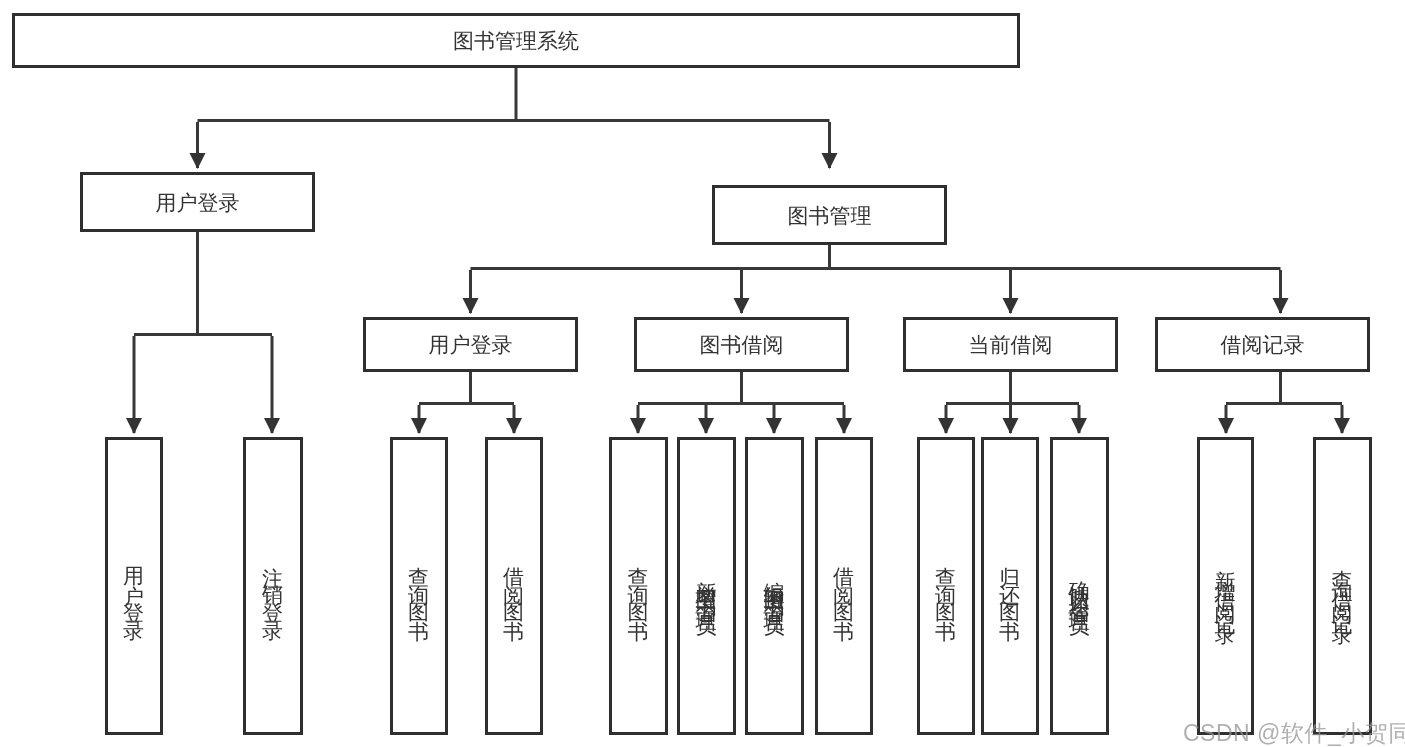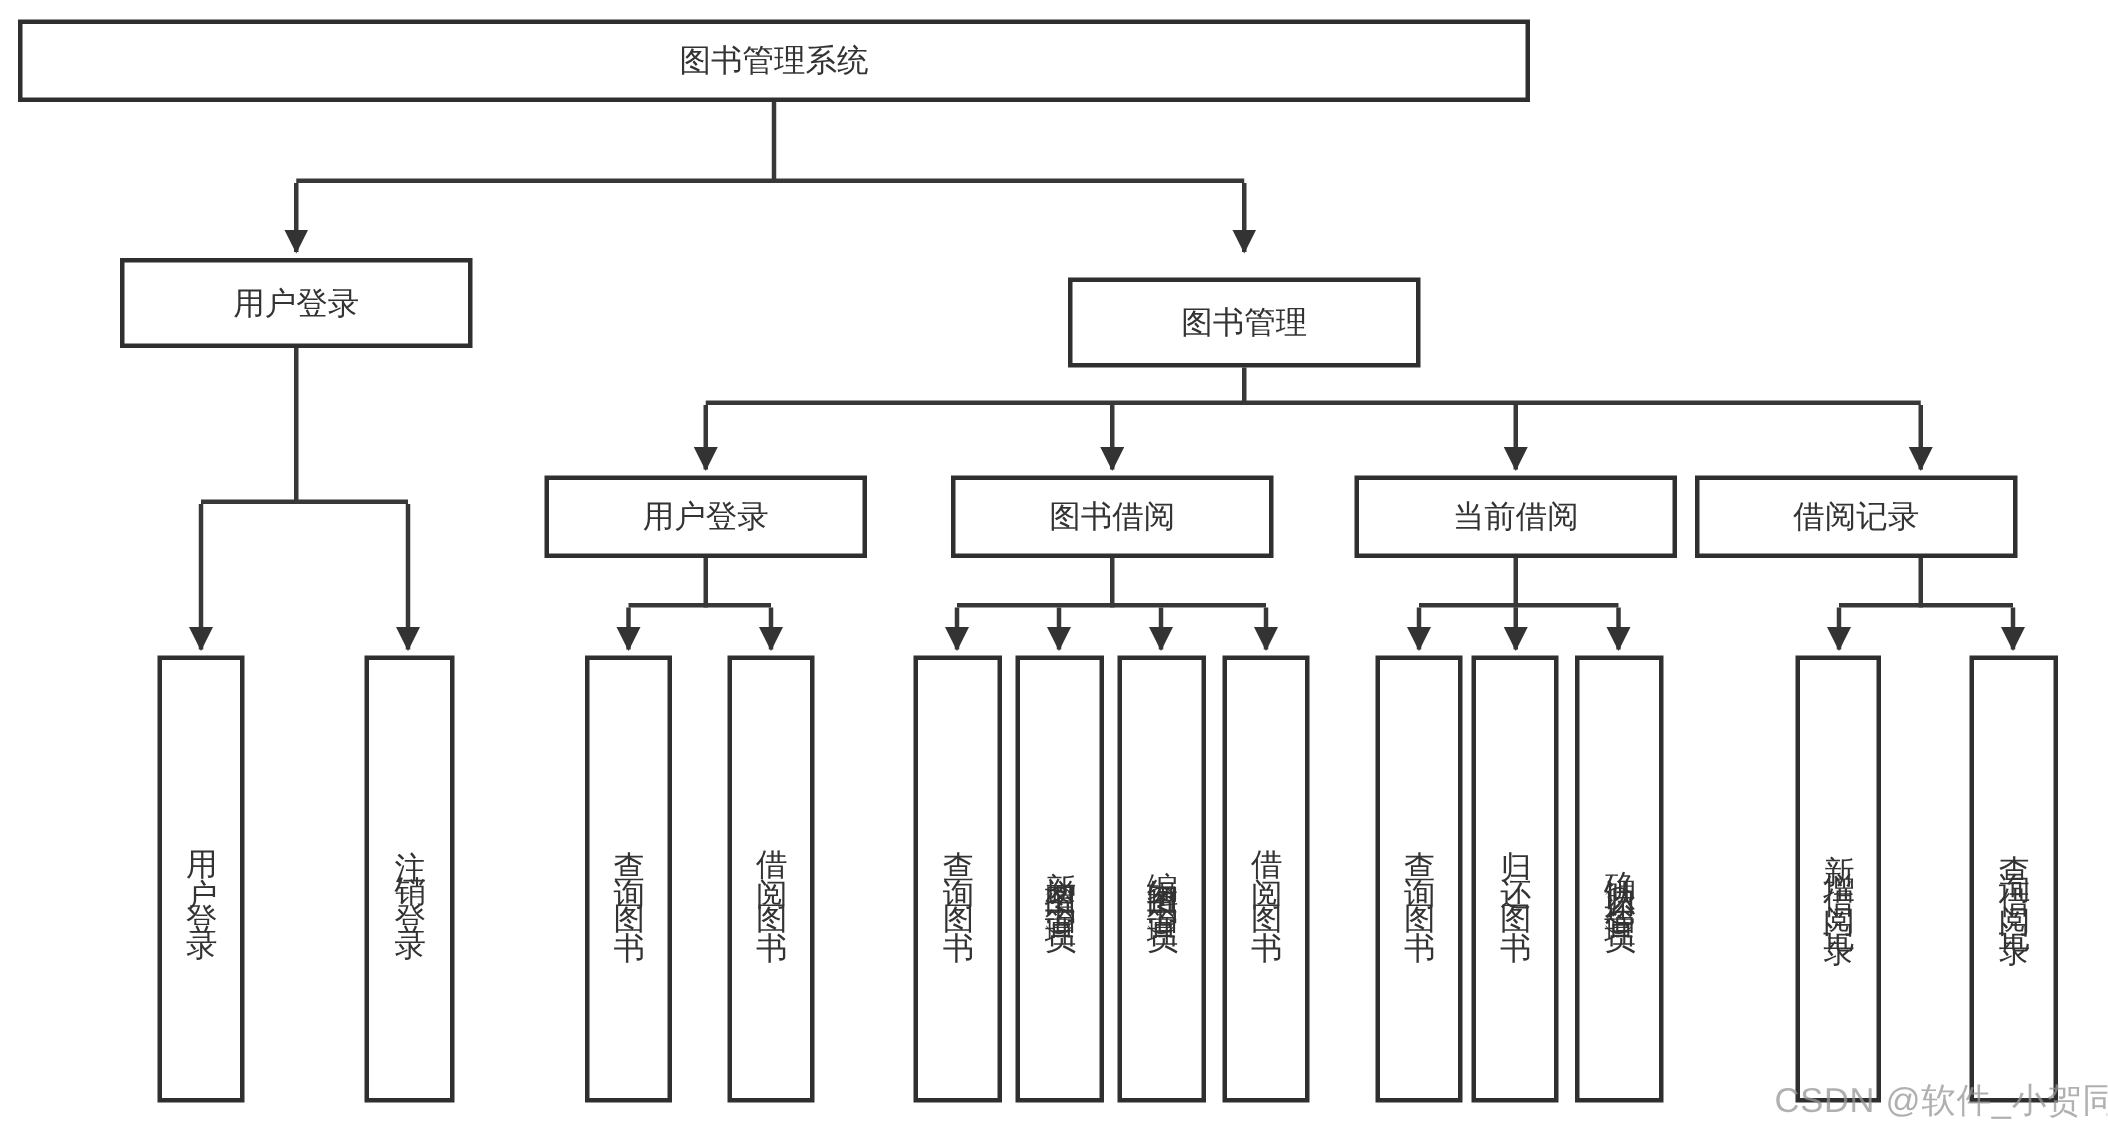--- a/index.html
+++ b/index.html
@@ -111,21 +111,21 @@
 
   <div class="box h" style="left:363px;top:317px;width:215px;height:55px">
     <span>用户登录</span>
   </div>
   <div class="box h" style="left:903px;top:317px;width:215px;height:55px">
     <span>当前借阅</span>
   </div>
   <div class="box h" style="left:634px;top:317px;width:215px;height:55px">
     <span>图书借阅</span>
   </div>
-  <div class="box h" style="left:1130px;top:317px;width:215px;height:55px">
+  <div class="box h" style="left:1155px;top:317px;width:215px;height:55px">
     <span>借阅记录</span>
   </div>
 
   <div class="box v v4" style="left:105px;top:437px;width:58px;height:298px">
     <span>用户登录</span>
   </div>
   <div class="box v v4" style="left:243px;top:437px;width:60px;height:298px">
     <span>注销登录</span>
   </div>
 

